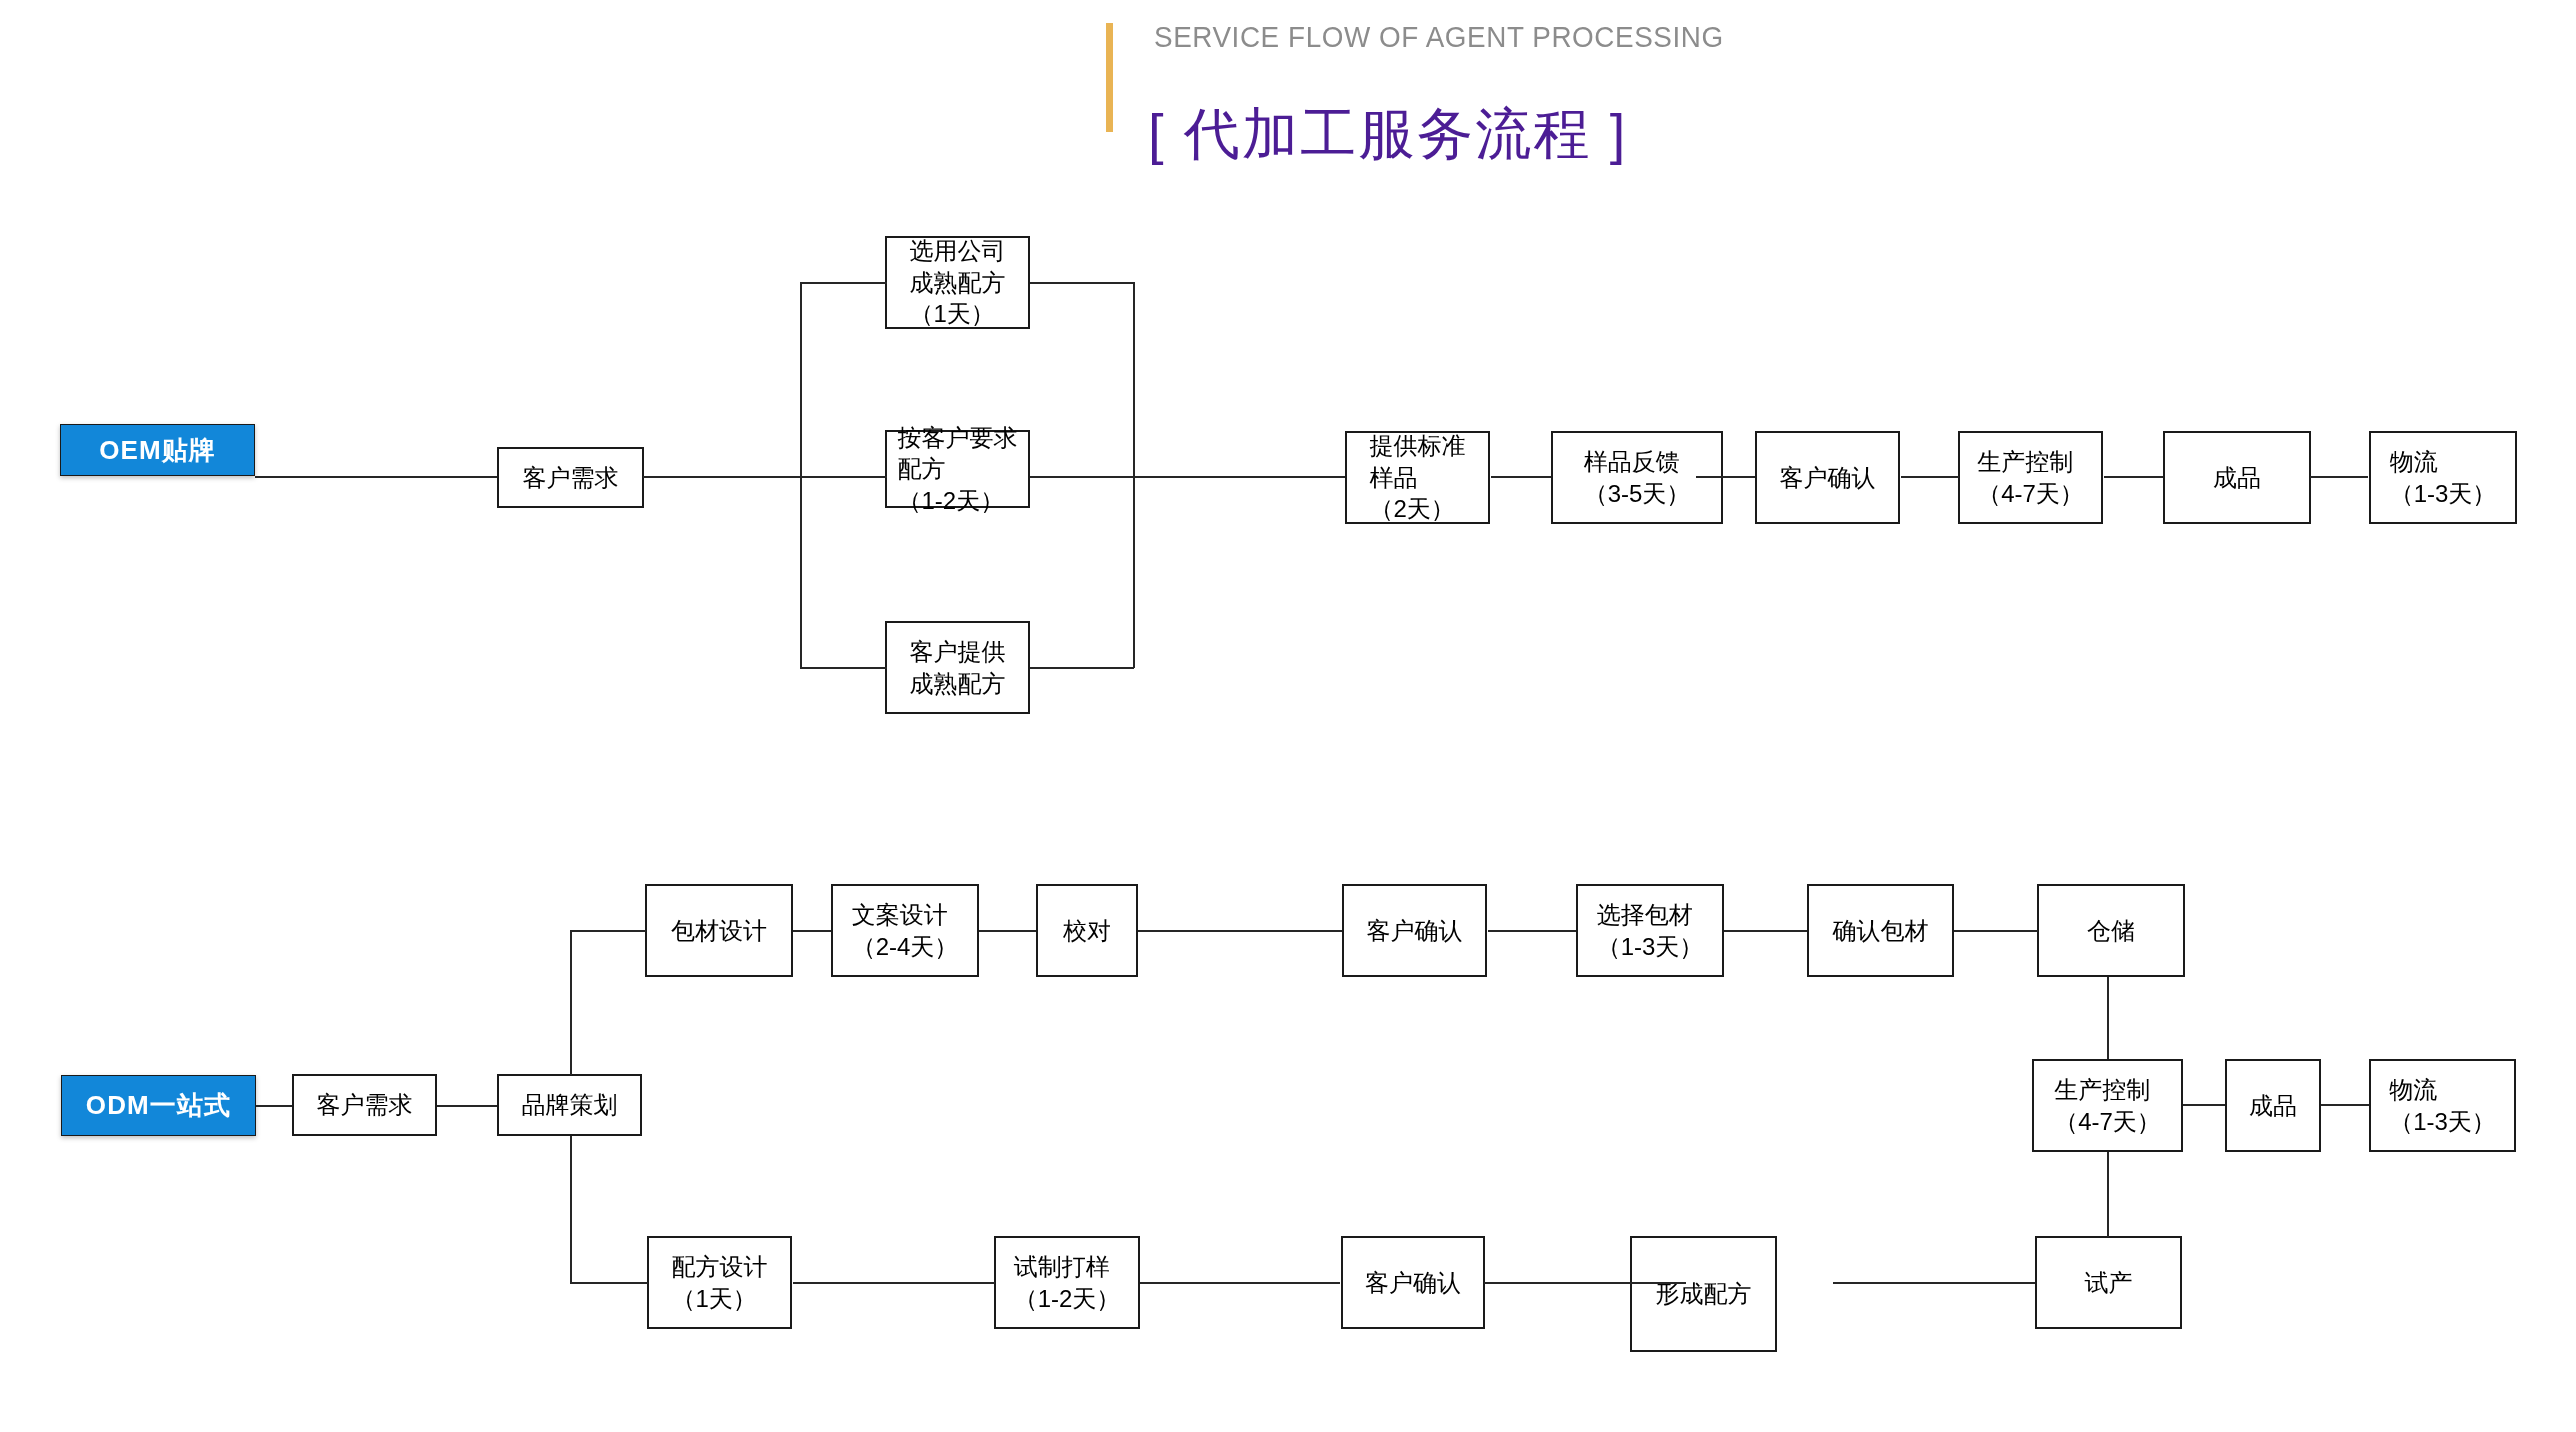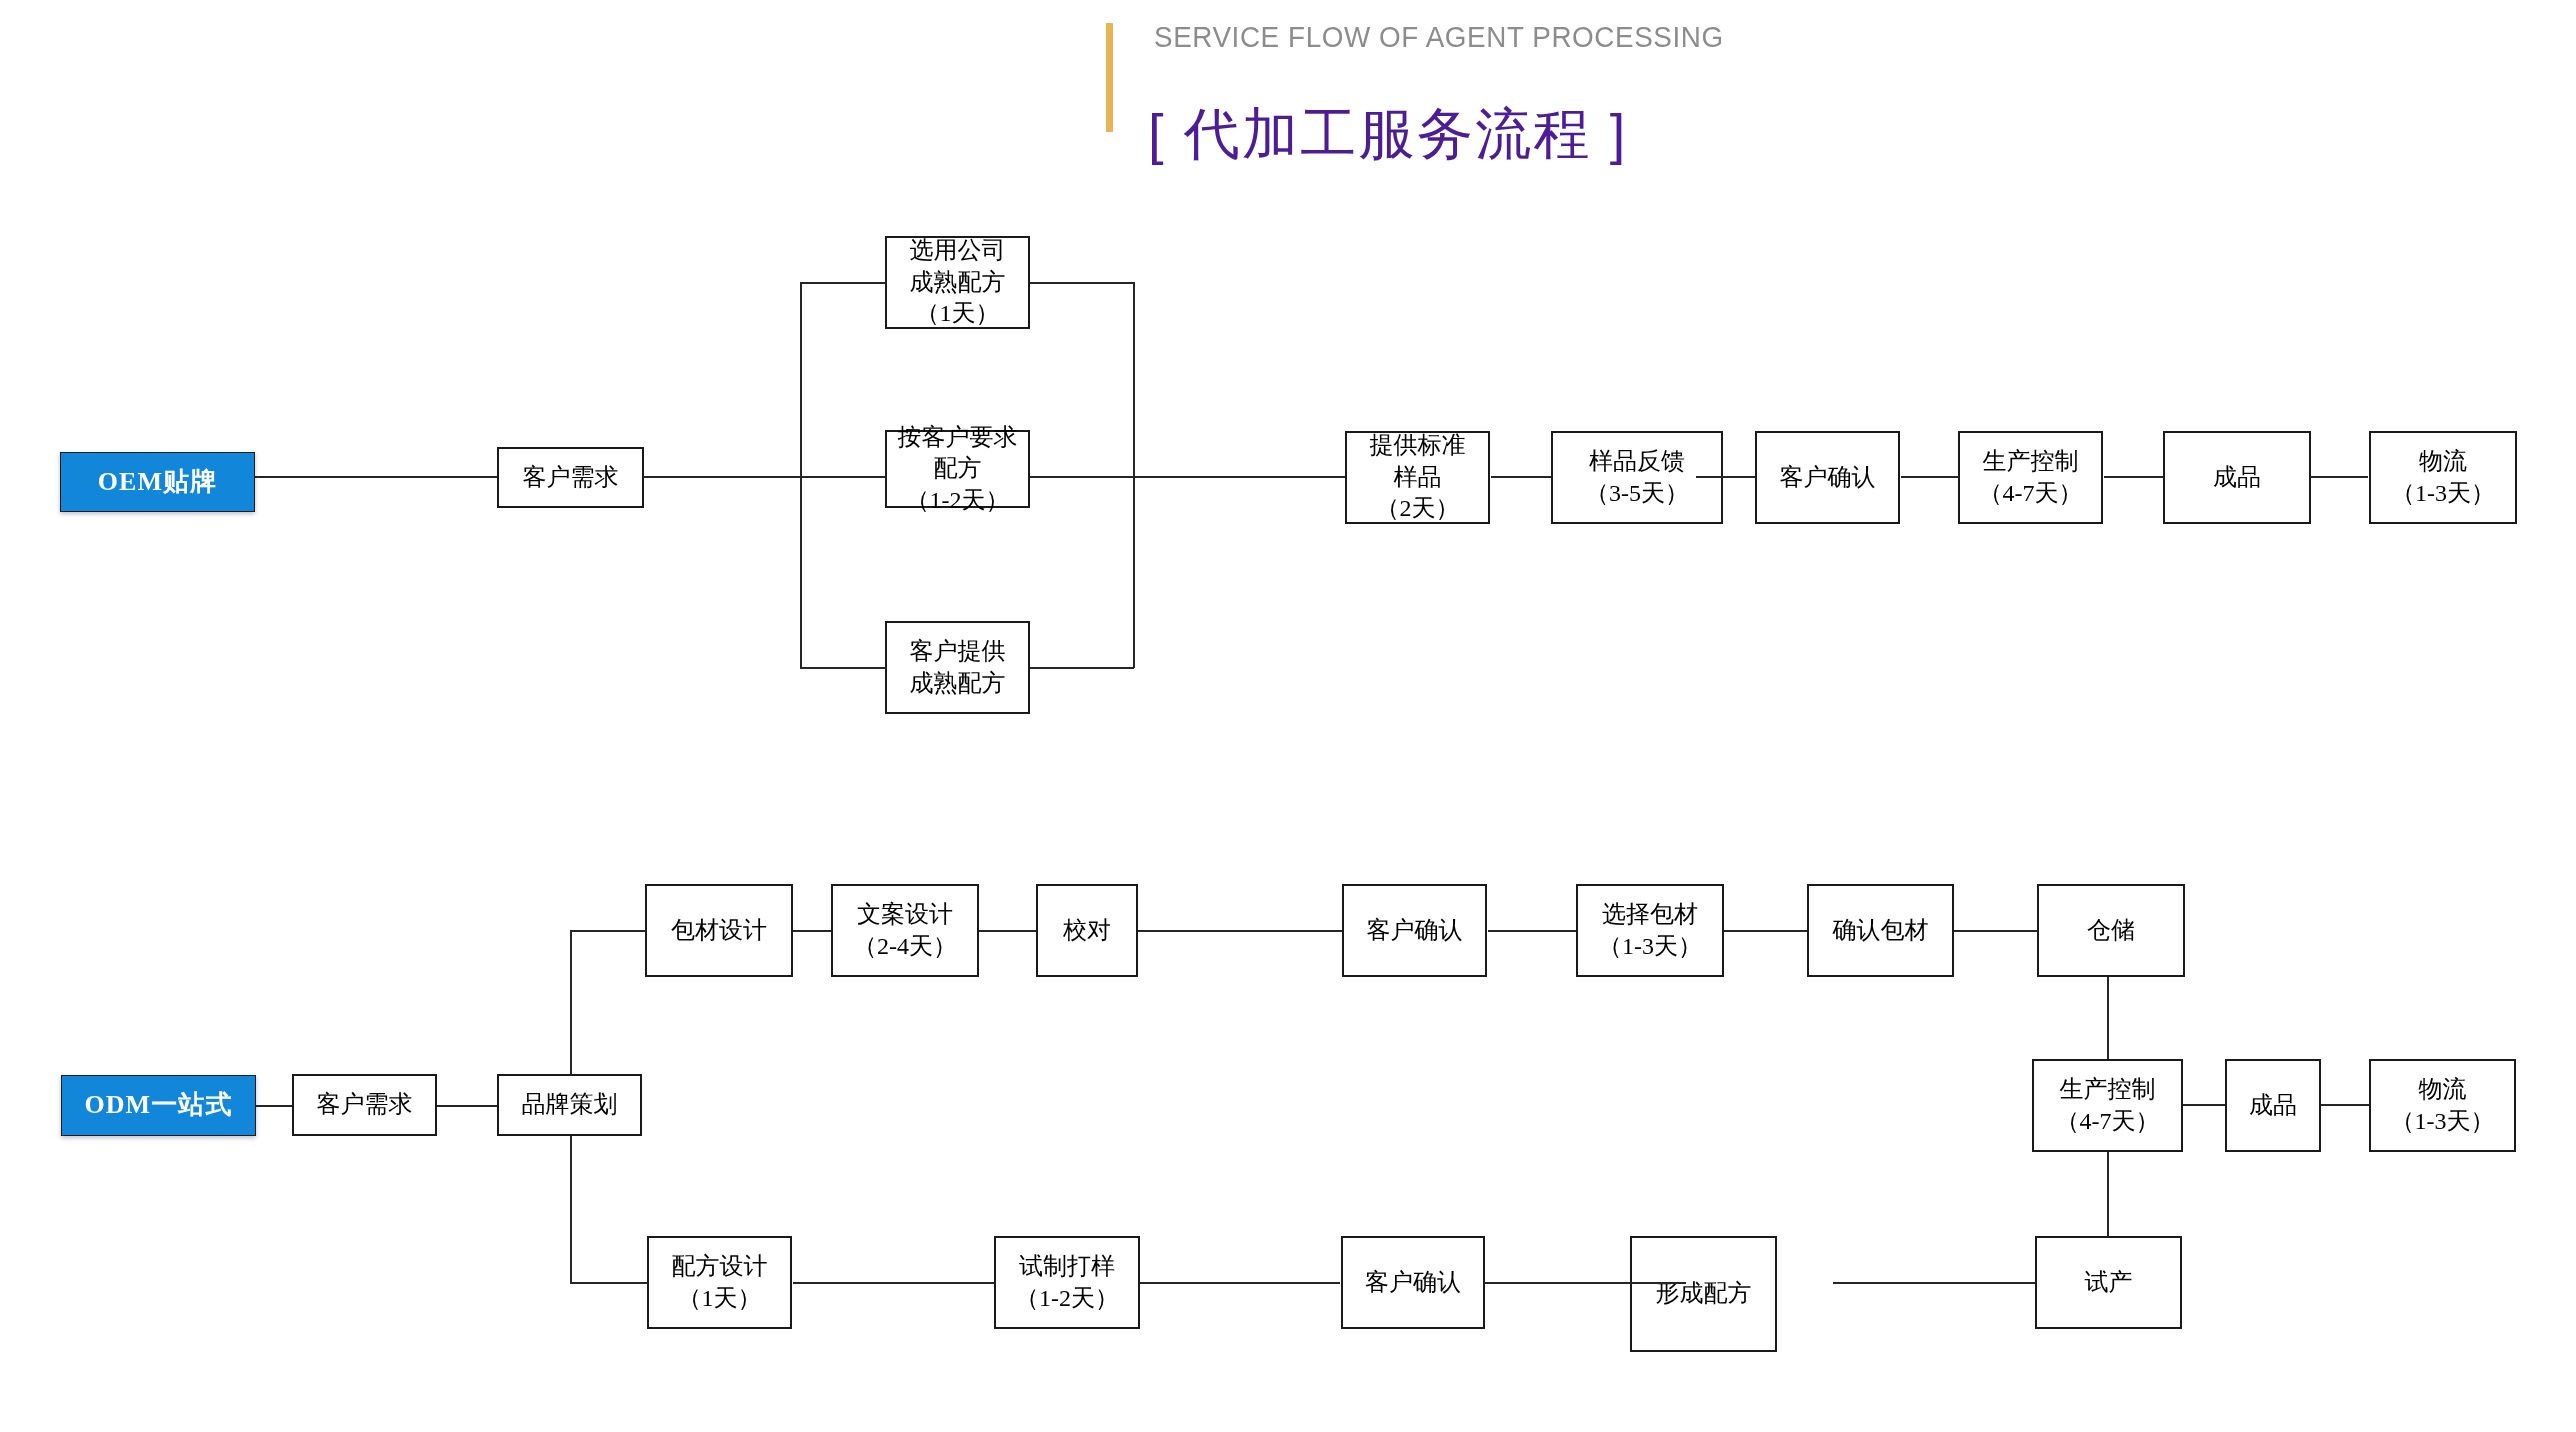--- a/index.html
+++ b/index.html
@@ -11,40 +11,40 @@
   
   .brand{position:absolute;left:926px;top:8px;font-family:"Liberation Serif",serif;
          font-weight:700;font-size:54px;line-height:64px;color:var(--brand);letter-spacing:3.4px;}
   .divider{position:absolute;left:1106px;top:23px;width:6.9px;height:109px;background:var(--divider);}
   .subtitle{position:absolute;left:1154px;top:20.6px;font-size:29px;color:#8c8c8c;
             letter-spacing:0.6px;white-space:nowrap;transform:scaleX(.96);transform-origin:left top;}
   .title-zh{position:absolute;left:1148px;top:53px;font-size:56px;color:#4c1d95;
             letter-spacing:2.3px;white-space:nowrap;line-height:1.35;margin-top:43px;}
   
   .node{position:absolute;box-sizing:border-box;background:#fff;border:2.3px solid #1a1a1a;
-        display:flex;align-items:center;justify-content:center;text-align:center;
-        font-size:24px;line-height:1.32;color:#000;white-space:pre-line;font-family:Liberation Serif, serif;}
+        display:flex;align-items:center;justify-content:center;text-align:left;
+        font-size:24px;line-height:1.32;color:#000;white-space:pre-line;}
   .node.entry{background:var(--accent);border:1.7px solid #1a1a1a;color:#fff;font-weight:700;
               font-size:26px;letter-spacing:1.1px;white-space:nowrap;
               box-shadow:0 2.3px 4.6px rgba(0,0,0,.25);}
   
   .hline,.vline{position:absolute;background:var(--line);}
   .hline{height:1.7px;}
   .vline{width:1.7px;}
 </style>
 </head>
 <body>
 
 <div id="canvas">
 
   <div class="divider"></div>
   <div class="subtitle">SERVICE FLOW OF AGENT PROCESSING</div>
   <div class="title-zh">[ 代加工服务流程 ]</div>
 
-  <div class="node entry" style="left:60px;top:452px;width:195px;height:60px">OEM贴牌</div>
+  <div class="node entry" style="left:60px;top:424px;width:195px;height:52px">OEM贴牌</div>
   <div class="node" style="left:497px;top:447px;width:147px;height:61px">客户需求</div>
 
   <div class="node" style="left:885px;top:236px;width:145px;height:93px">选用公司
 成熟配方
 （1天）</div>
   <div class="node" style="left:885px;top:430px;width:145px;height:78px">按客户要求
 配方
 （1-2天）</div>
   <div class="node" style="left:885px;top:621px;width:145px;height:93px">客户提供
 成熟配方</div>

